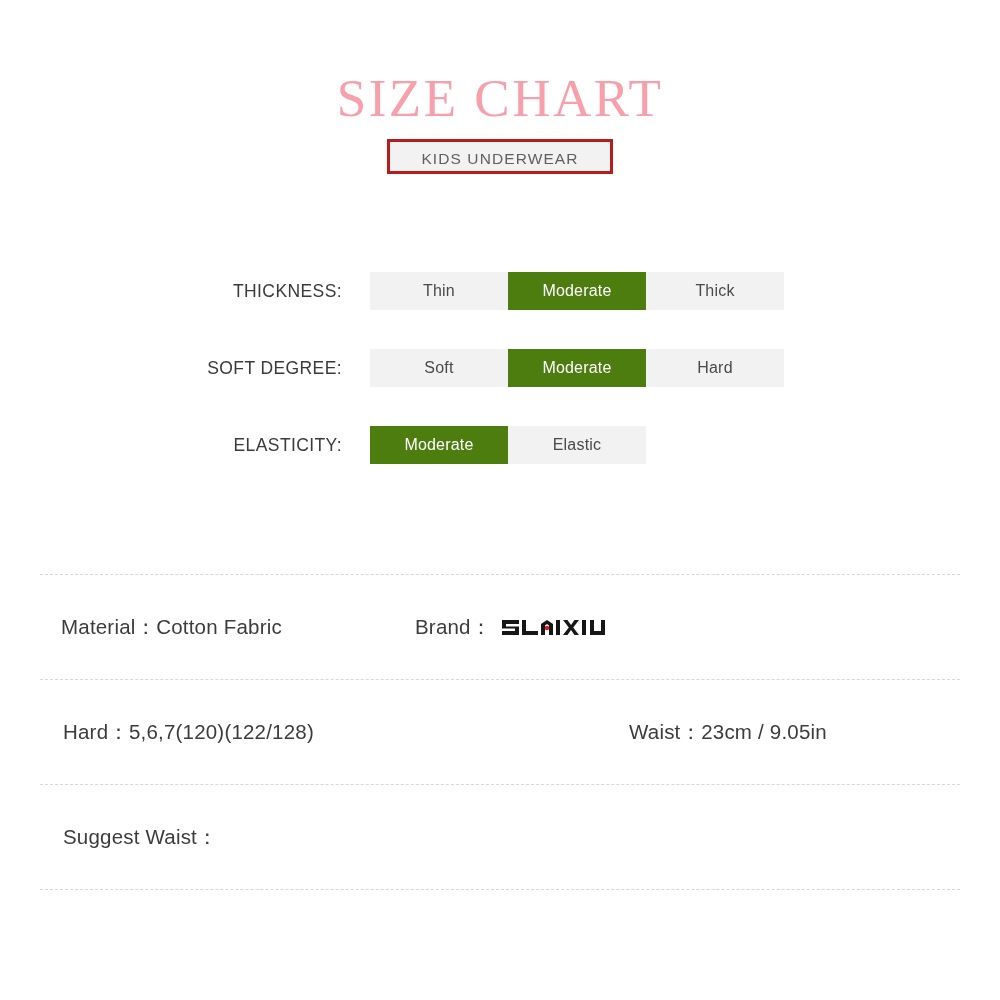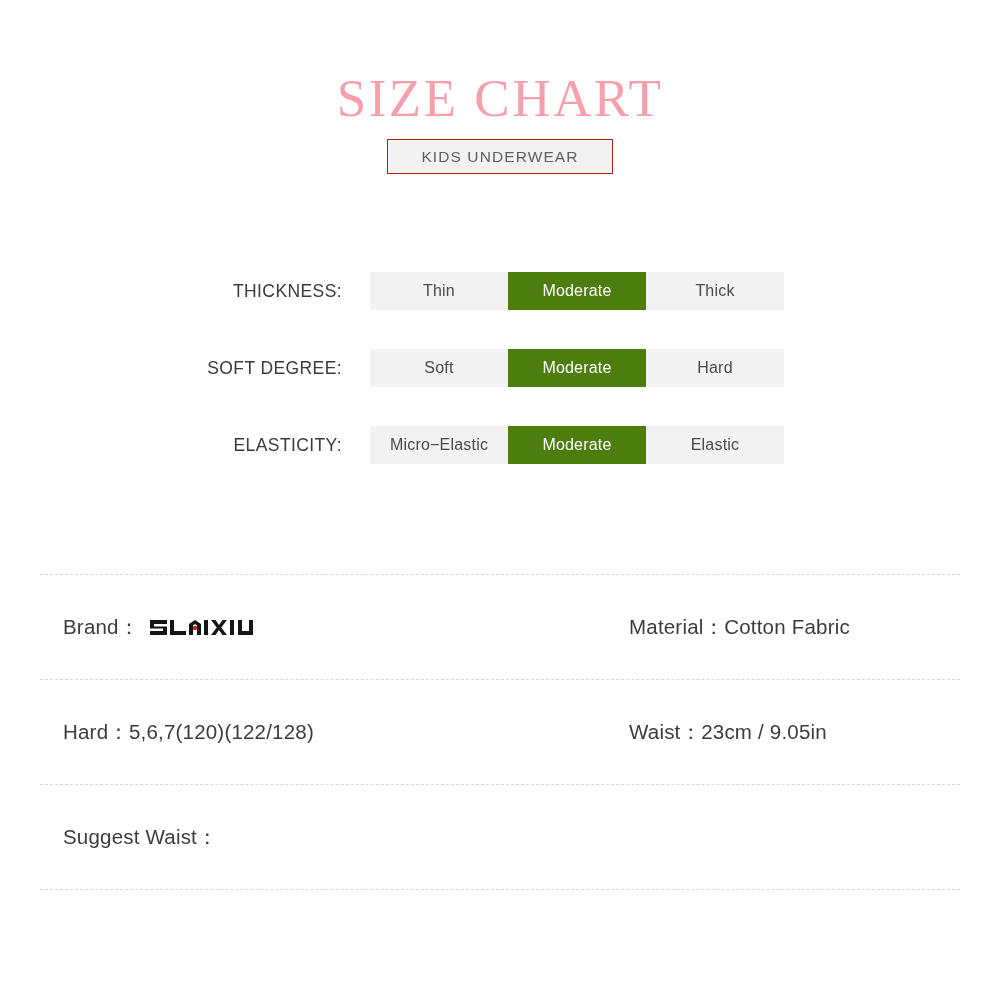--- a/index.html
+++ b/index.html
@@ -39,21 +39,21 @@
     width: 1000px;
     text-align: center;
   }
   .subtitle-box {
     display: inline-block;
     box-sizing: border-box;
     width: 226px;
     height: 35px;
     line-height: 33px;
     background: #f2f2f2;
-    border: 1px solid #b91c1c;
+    border: 3px solid #b91c1c;
     color: #5f5f5f;
     font-size: 15.5px;
     letter-spacing: 1.1px;
     text-align: center;
   }
 
   
   .attrs {
     position: absolute;
     top: 272px;
@@ -163,33 +163,36 @@
     <div class="attr-opts">
       <div class="opt">Soft</div>
       <div class="opt active">Moderate</div>
       <div class="opt">Hard</div>
     </div>
   </div>
 
   <div class="attr-row">
     <div class="attr-label">ELASTICITY:</div>
     <div class="attr-opts">
-      <div class="opt">Micro−Elastic</div>
       <div class="opt active">Moderate</div>
       <div class="opt">Elastic</div>
     </div>
   </div>
 
 </div>
 
 <div class="info">
 
   <div class="divider"></div>
 
   <div class="info-row">
+    <div class="info-cell right">
+      <span>Material：</span>
+        <span>Cotton Fabric</span>
+    </div>
     <div class="info-cell left">
       <span class="brand-label">Brand：</span>
       <span class="brand-logo">
         <svg width="126" height="24" viewBox="0 0 252 48" aria-hidden="true">
           <g fill="#161616">
 
             <path d="M2 10 h34 v8 H10 v5 h26 v17 H2 v-8 h26 v-5 H2 z"></path>
 
             <path d="M42 10 h8 v22 h24 v8 H42 z"></path>
 
@@ -200,24 +203,20 @@
             <path d="M124 10 h9 l7 10 l7 -10 h9 l-11.5 15 l11.5 15 h-9 l-7 -10 l-7 10 h-9 l11.5 -15 z"></path>
 
             <path d="M162 10 h8 v30 h-8 z"></path>
 
             <path d="M178 10 h8 v22 h14 V10 h8 v30 h-30 z"></path>
           </g>
           <circle cx="92" cy="26" r="4.6" fill="#d81f26"></circle>
         </svg>
       </span>
     </div>
-    <div class="info-cell right">
-      <span>Material：</span>
-        <span>Cotton Fabric</span>
-    </div>
   </div>
 
   <div class="divider"></div>
 
   <div class="info-row">
     <div class="info-cell left">
       <span>Hard：</span>
         <span>5,6,7(120)(122/128)</span>
     </div>
     <div class="info-cell right">

